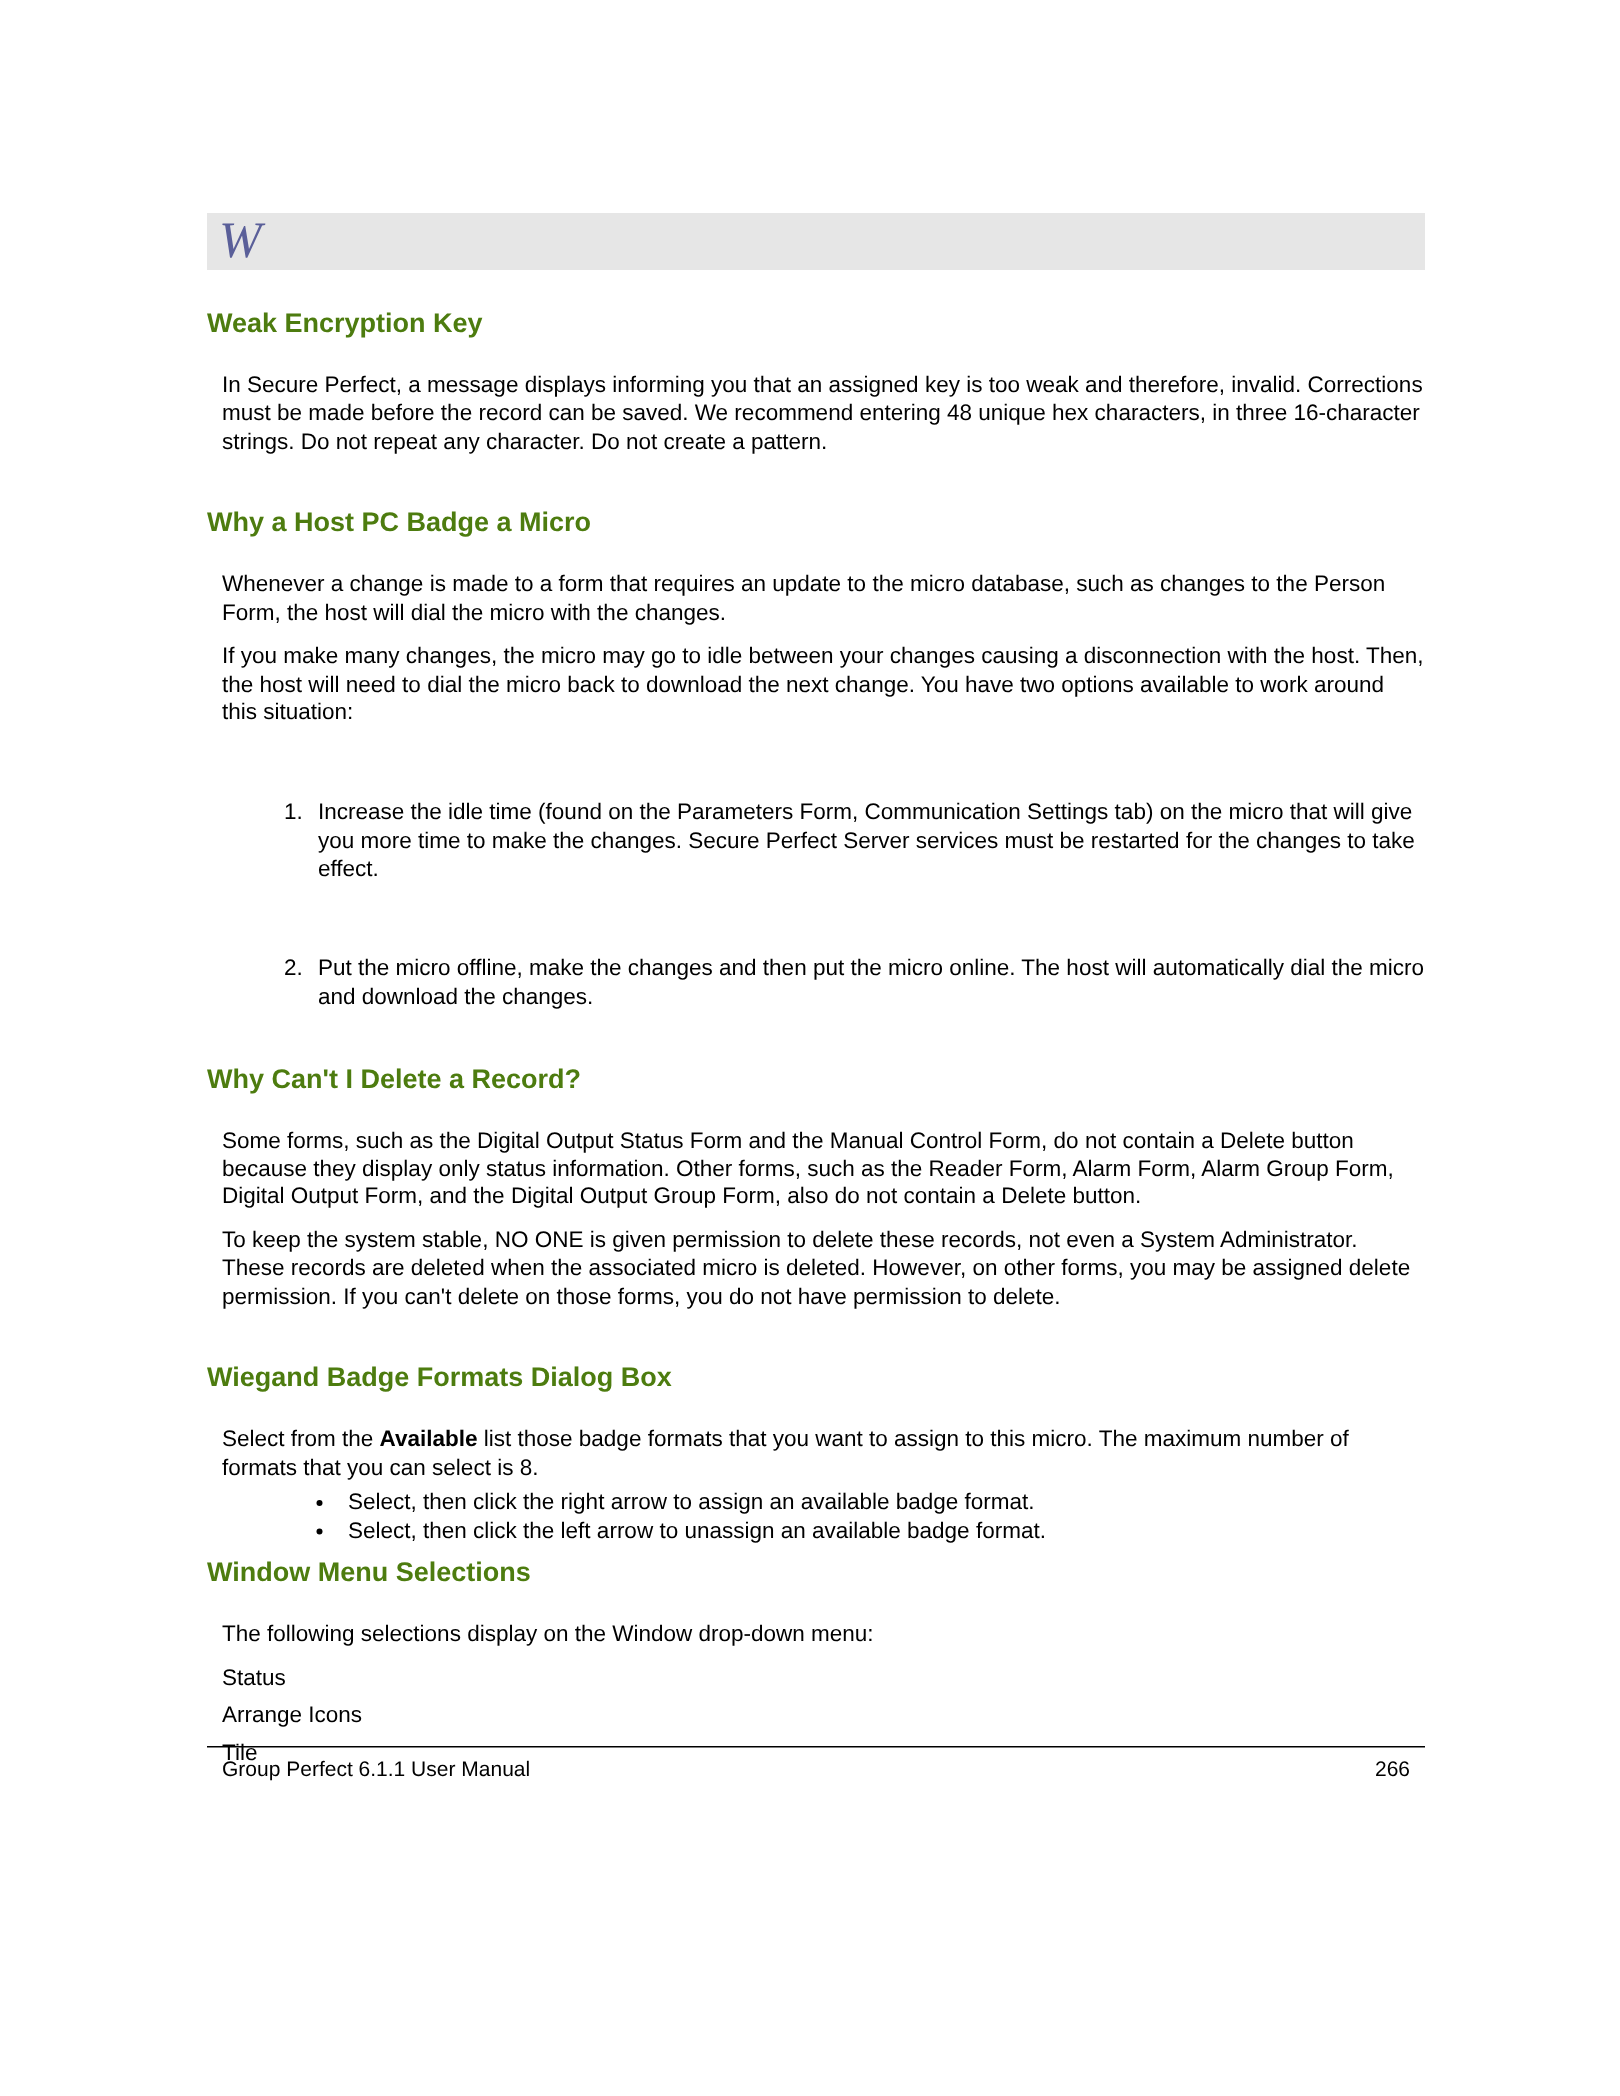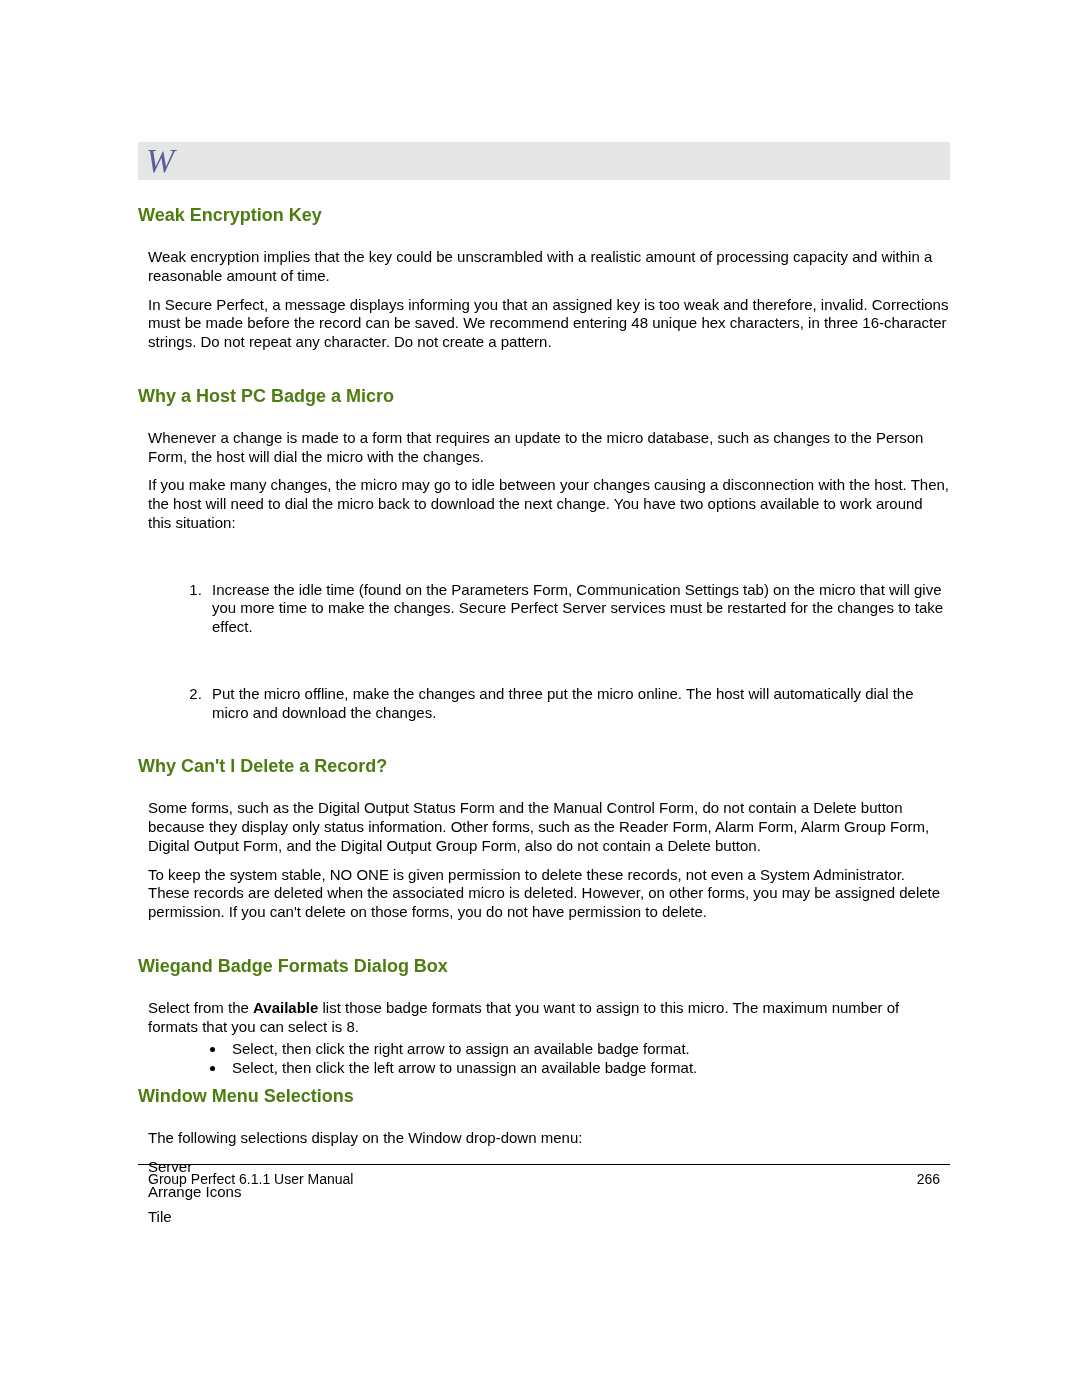--- a/index.html
+++ b/index.html
@@ -100,50 +100,49 @@
 </head>
 <body>
 
 <div class="page">
 
   <div class="index-bar">
     <span class="index-letter">W</span>
   </div>
 
   <h2 class="section-heading">Weak Encryption Key</h2>
-  <p class="body">Weak encryption implies that the key could be unscrambled with a realistic amount of processing capacity and within a reasonable amount of time.</p>
   <p class="body last-in-section">
     <span>In Secure Perfect, a message displays informing you that an assigned key is too weak and therefore, invalid. Corrections must be made before the record can be saved. We recommend entering 48 unique </span><a class="link-green">hex</a><span> characters, in three 16-character strings. Do not repeat any character. Do not create a pattern.</span>
   </p>
 
   <h2 class="section-heading">Why a Host PC Badge a Micro</h2>
   <p class="body">Whenever a change is made to a form that requires an update to the micro database, such as changes to the Person Form, the host will dial the micro with the changes.</p>
   <p class="body" style="margin-bottom:4px;">If you make many changes, the micro may go to idle between your changes causing a disconnection with the host. Then, the host will need to dial the micro back to download the next change. You have two options available to work around this situation:</p>
   <ol class="numbered">
     <li>Increase the idle time (found on the Parameters Form, Communication Settings tab) on the micro that will give you more time to make the changes. Secure Perfect Server services must be restarted for the changes to take effect.</li>
-    <li>Put the micro offline, make the changes and three put the micro online. The host will automatically dial the micro and download the changes.</li>
+    <li>Put the micro offline, make the changes and then put the micro online. The host will automatically dial the micro and download the changes.</li>
   </ol>
 
   <h2 class="section-heading">Why Can't I Delete a Record?</h2>
   <p class="body">Some forms, such as the Digital Output Status Form and the Manual Control Form, do not contain a Delete button because they display only status information. Other forms, such as the Reader Form, Alarm Form, Alarm Group Form, Digital Output Form, and the Digital Output Group Form, also do not contain a Delete button.</p>
   <p class="body last-in-section">To keep the system stable, NO ONE is given permission to delete these records, not even a System Administrator. These records are deleted when the associated micro is deleted. However, on other forms, you may be assigned delete permission. If you can't delete on those forms, you do not have permission to delete.</p>
 
   <h2 class="section-heading">Wiegand Badge Formats Dialog Box</h2>
   <p class="body" style="margin-bottom:4px;">
     <span>Select from the </span><span class="bold">Available</span><span> list those badge formats that you want to assign to this micro. The maximum number of formats that you can select is 8.</span>
   </p>
   <ul class="disc">
     <li>Select, then click the right arrow to assign an available badge format.</li>
     <li>Select, then click the left arrow to unassign an available badge format.</li>
   </ul>
 
   <h2 class="section-heading">Window Menu Selections</h2>
   <p class="body">The following selections display on the Window drop-down menu:</p>
   <div class="win-links">
-    <p><a class="link-green">Server</a></p>
+    <p><a class="link-green">Status</a></p>
     <p><a class="link-green">Arrange Icons</a></p>
     <p><a class="link-green">Tile</a></p>
   </div>
 
   <div class="footer">
     <hr>
     <div class="footer-row">
       <span>Group Perfect 6.1.1 User Manual</span>
       <span>266</span>
     </div>

